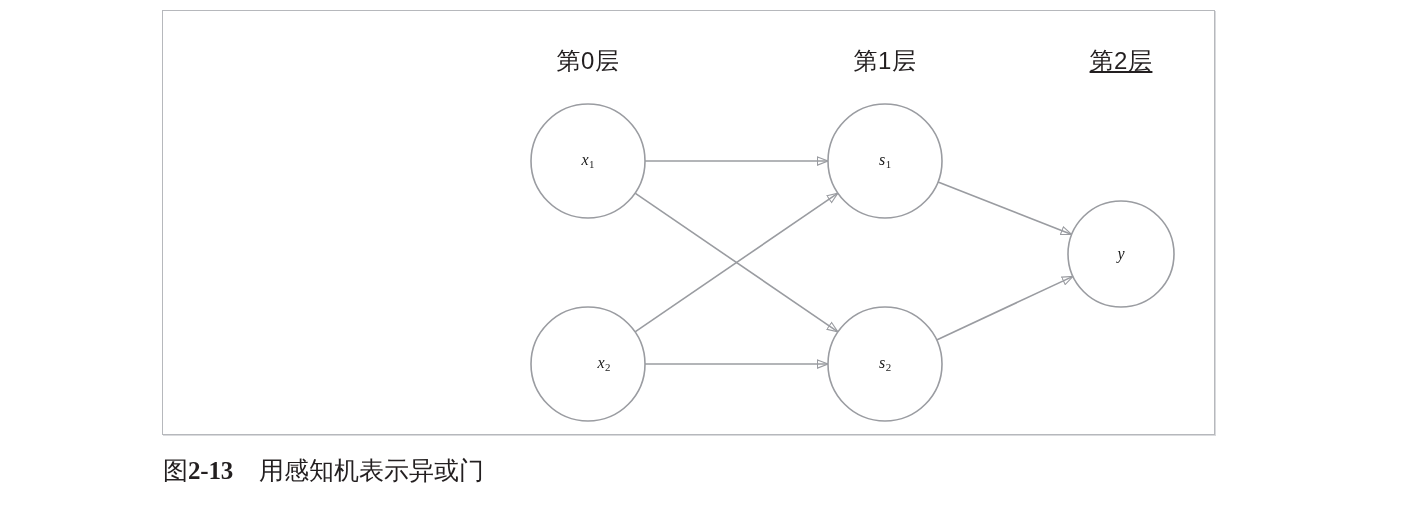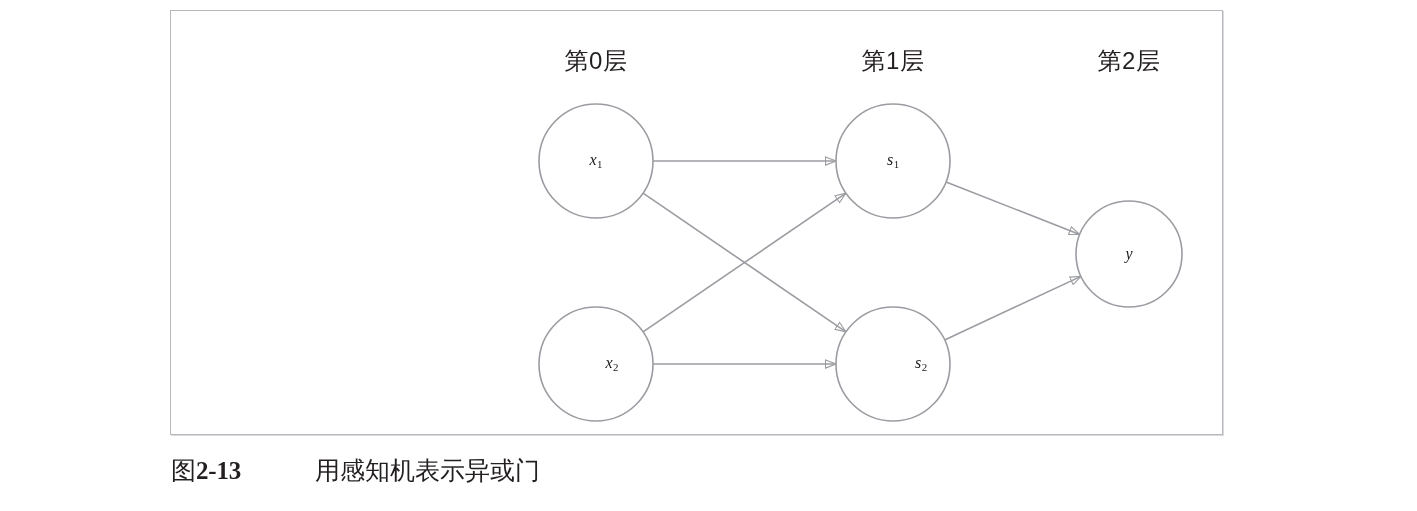--- a/index.html
+++ b/index.html
@@ -11,21 +11,21 @@
   body {
     width: 1417px;
     height: 511px;
     position: relative;
     font-family: "Liberation Sans", "DejaVu Sans", sans-serif;
     overflow: hidden;
   }
 
   #figure-root {
     position: absolute;
-    left: 8px; top: 0;
+    left: 0; top: 0;
     width: 1264px;
     height: 511px;
   }
 
   
   .figure-frame {
     position: absolute;
     left: 162px;
     top: 10px;
     width: 1053px;
@@ -93,21 +93,20 @@
     font-family: "Liberation Serif", "DejaVu Serif", serif;
     font-weight: bold;
     letter-spacing: -0.2px;
   }
   .caption .cap-gap {
     display: inline-block;
     width: 26px;
   }
   .caption .cap-text {
     font-family: "Liberation Sans", "DejaVu Sans", sans-serif;
-    margin-left: 48px;
   }
 </style>
 </head>
 <body>
 
 <div id="figure-root">
 
   <div class="figure-frame">
 
     <svg class="diagram-svg" viewBox="0 0 1053 425" width="1053" height="425" aria-hidden="true">
@@ -131,27 +130,27 @@
           <circle cx="425" cy="353" r="57" fill="#ffffff" stroke="#9a9ca1"></circle>
           <circle cx="722" cy="150" r="57" fill="#ffffff" stroke="#9a9ca1"></circle>
           <circle cx="722" cy="353" r="57" fill="#ffffff" stroke="#9a9ca1"></circle>
           <circle cx="958" cy="243" r="53" fill="#ffffff" stroke="#9a9ca1"></circle>
         </g>
     </svg>
 
     <div id="layer-label-host">
         <div class="layer-label" style="left: 425px; top: 50px;">第0层</div>
         <div class="layer-label" style="left: 722px; top: 50px;">第1层</div>
-        <div class="layer-label" style="left: 958px; top: 50px;">第2层</div>
+        <div class="layer-label" style="left: 958px; top: 50px; text-decoration: underline;">第2层</div>
       </div>
     <div id="node-label-host">
         <div class="node-label" style="left: 425px; top: 150px;">x<span class="sub">1</span></div>
         <div class="node-label" style="left: 425px; top: 353px; margin-left: 16px;">x<span class="sub">2</span></div>
         <div class="node-label" style="left: 722px; top: 150px;">s<span class="sub">1</span></div>
-        <div class="node-label" style="left: 722px; top: 353px; margin-left: 28px;">s<span class="sub">2</span></div>
+        <div class="node-label" style="left: 722px; top: 353px;">s<span class="sub">2</span></div>
         <div class="node-label" style="left: 958px; top: 243px;">y</div>
       </div>
 
   </div>
 
   <div class="caption">
     <span class="cap-prefix">图</span><span class="cap-number">2-13</span><span class="cap-gap"></span><span class="cap-text">用感知机表示异或门</span>
   </div>
 
 </div>

